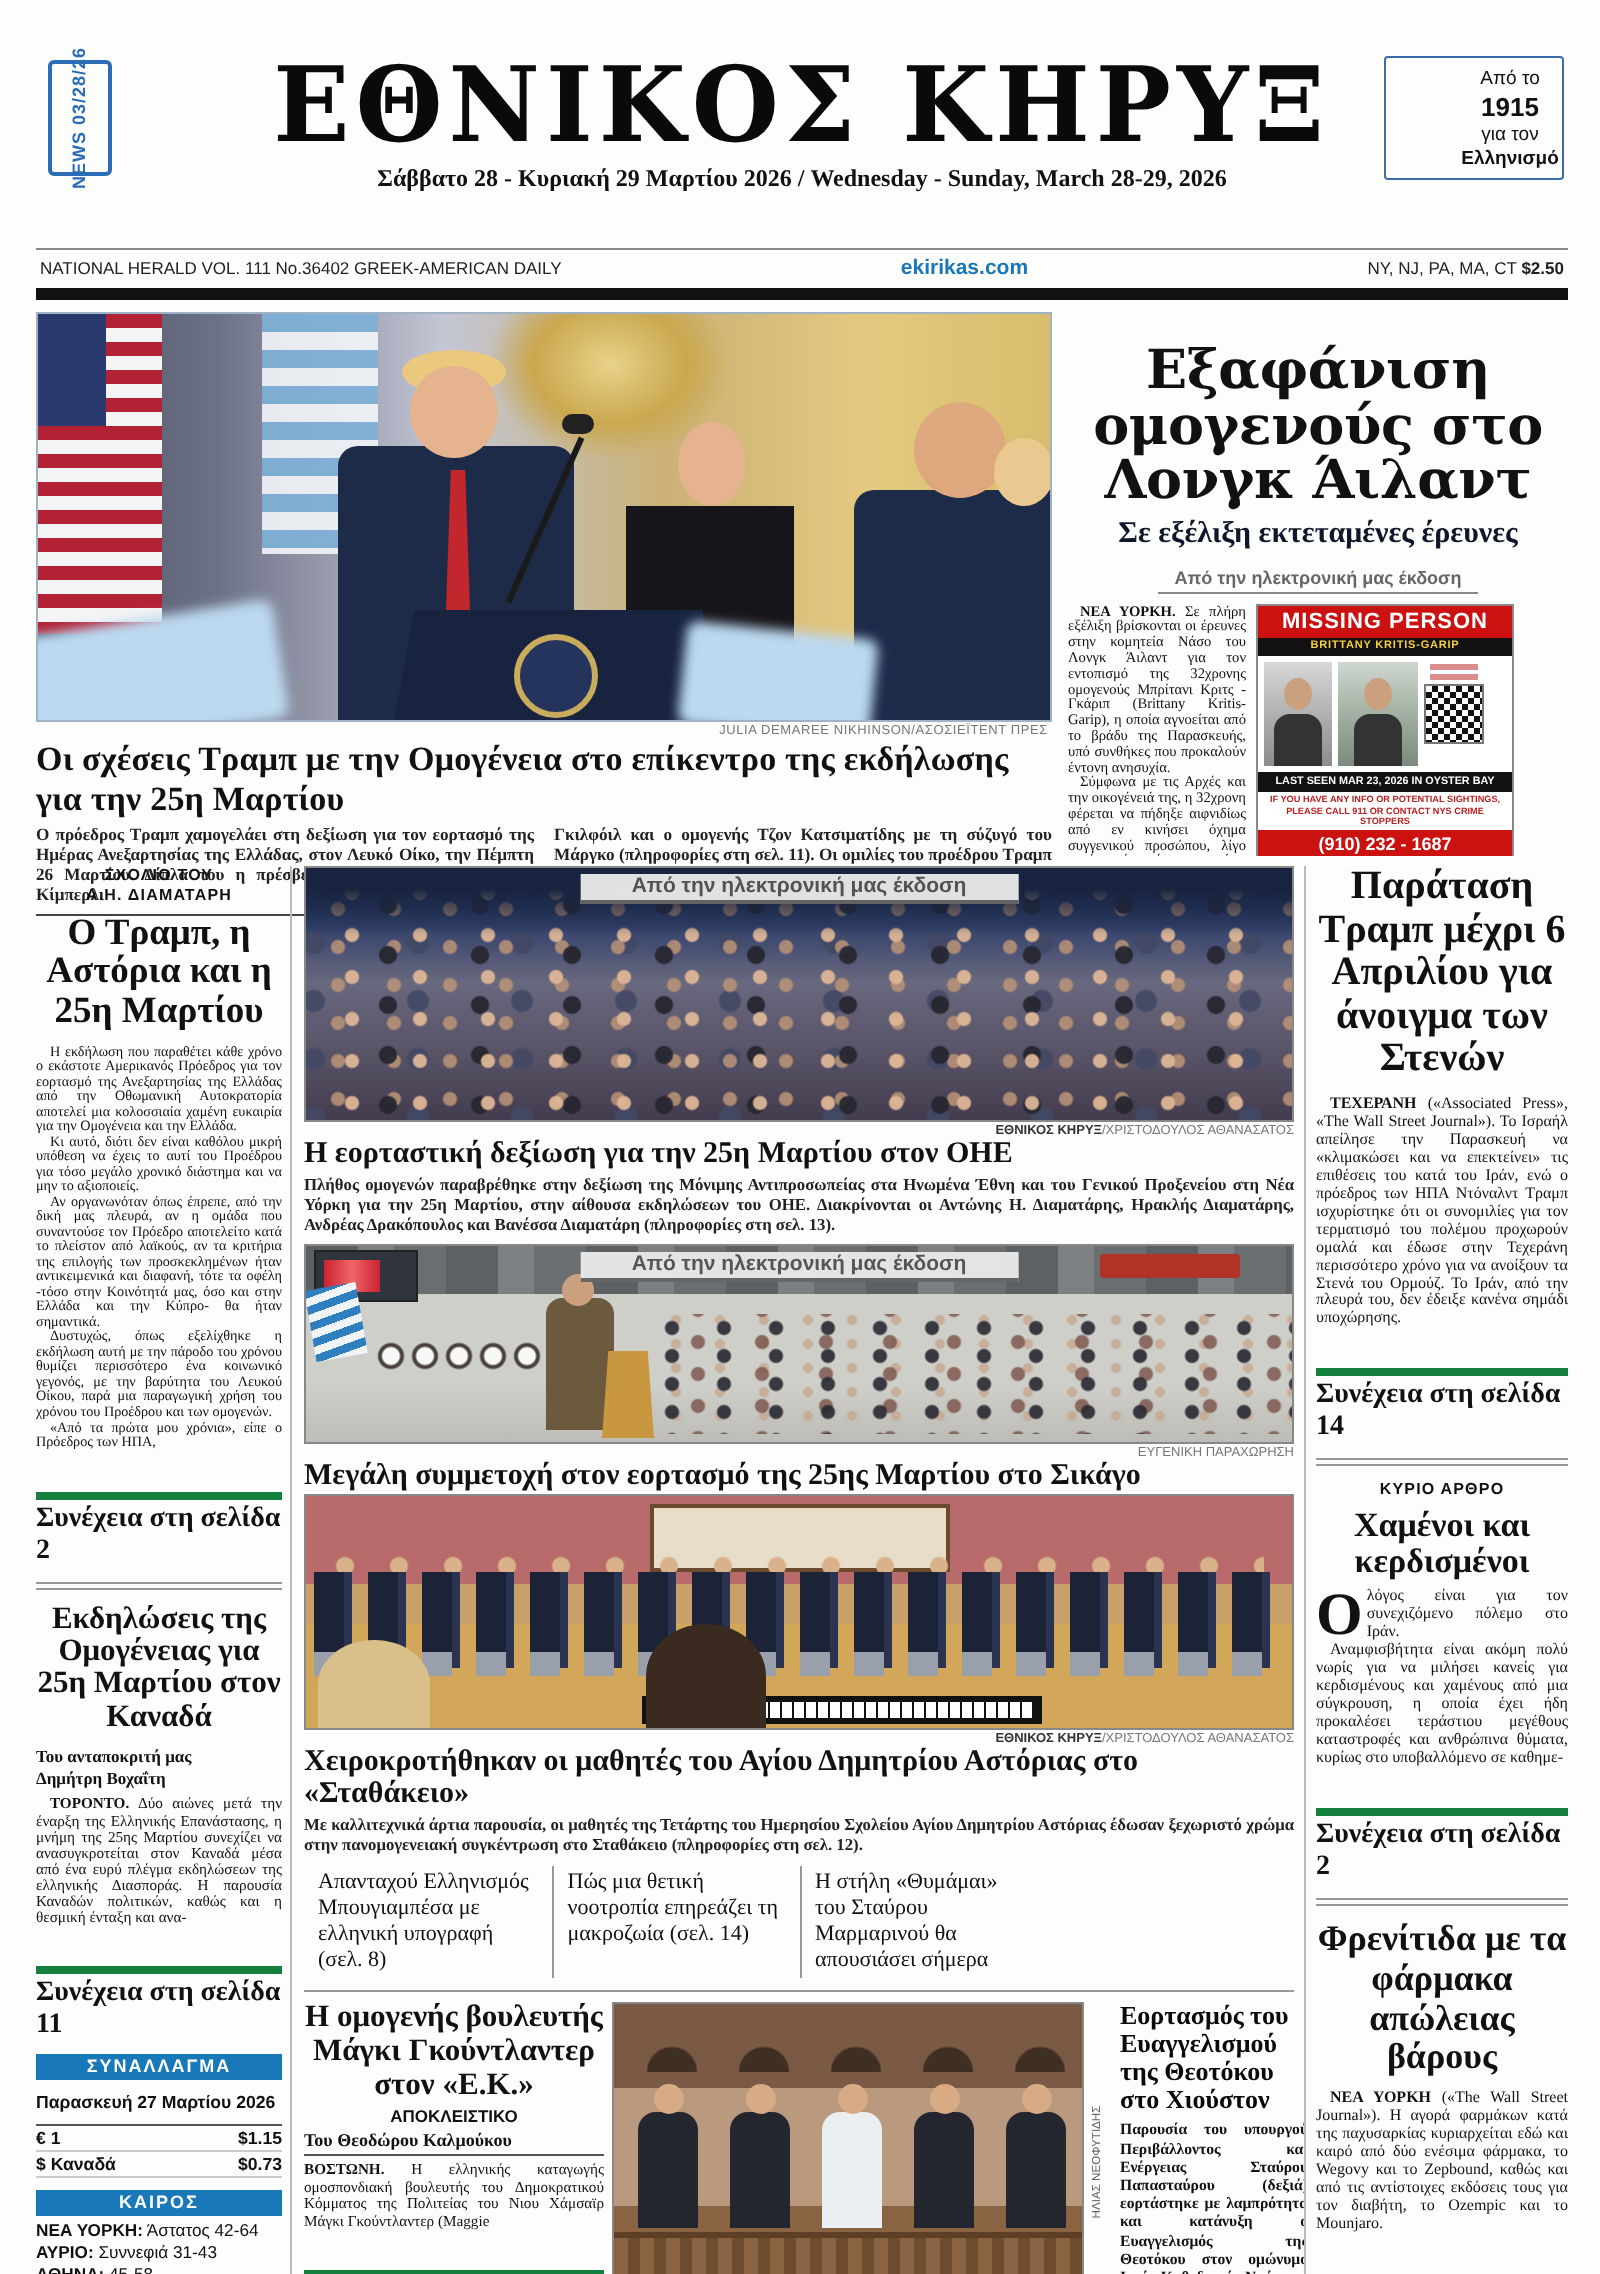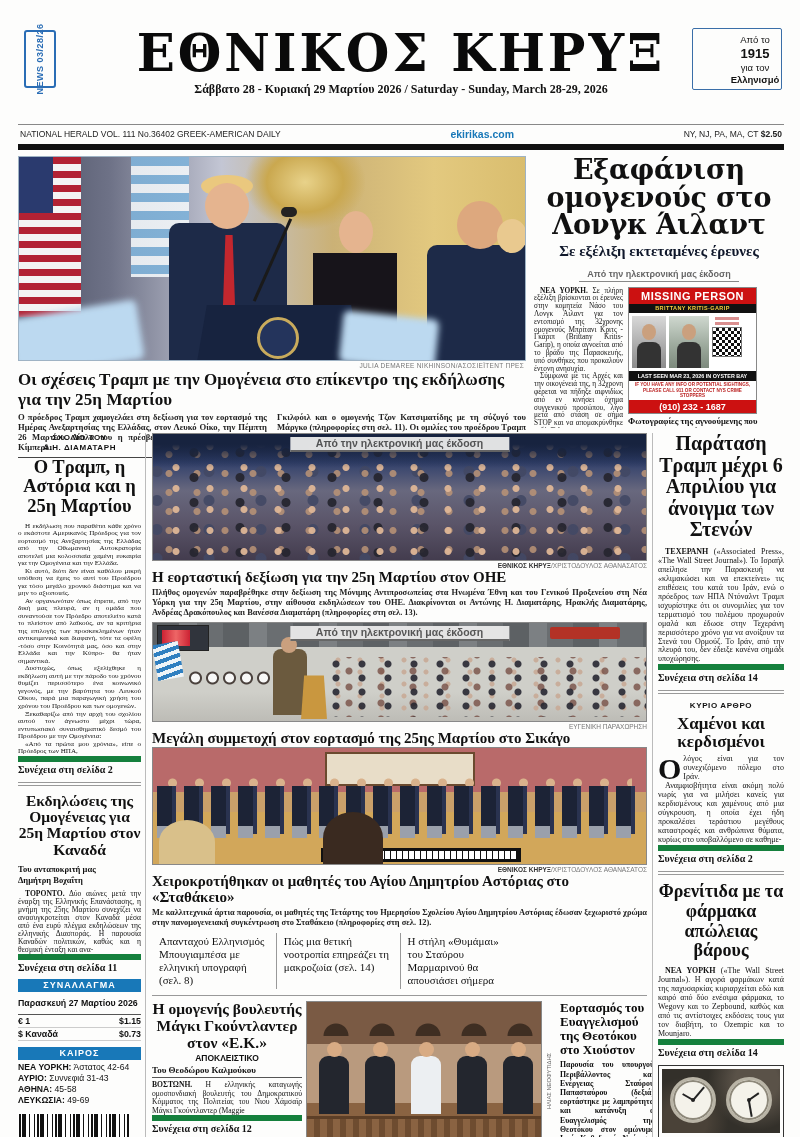--- a/index.html
+++ b/index.html
@@ -65,31 +65,31 @@
   .ph1 { left:-8px; top:152px; width:130px; height:60px; transform:rotate(-9deg); }
   .ph2 { left:322px; top:158px; width:96px; height:52px; transform:rotate(6deg); }
   .photo-credit { text-align:right; font-family:"Liberation Sans",sans-serif; font-size:6.5px; color:#777;
     padding:1px 2px 0 0; letter-spacing:.3px; }
   .mp-headline { font-size:17px; font-weight:bold; margin-top:1px; letter-spacing:.1px; }
   .mp-caption { display:flex; gap:10px; margin-top:2px; }
   .mp-caption p { flex:1; font-size:8.6px; font-weight:bold; line-height:1.18; text-align:justify; color:#222; }
   .top-rule { border-bottom:1.5px solid #444; margin-top:4px; }
 
   
-  .top-right { width:252px; overflow:hidden; }
+  .top-right { width:252px; overflow:hidden;margin-top:16px; }
   .lead-headline { font-size:27px; font-weight:900; text-align:center; line-height:1.02;
     font-family:"DejaVu Serif","Liberation Serif",serif; letter-spacing:-.2px; }
   .lead-subhead { font-size:15px; font-weight:bold; text-align:center; color:#0f172a; margin-top:4px; }
   .lead-eyebrow { text-align:center; margin-top:3px; }
   .lead-eyebrow span { display:inline-block; font-family:"Liberation Sans",sans-serif; font-size:9px;
     font-weight:bold; color:#666; border-bottom:1.5px solid #888; padding:0 8px 2px 8px; }
   .lead-cols { display:flex; gap:5px; margin-top:5px; }
   .lead-body { width:118px; font-size:7.3px; line-height:1.07; text-align:justify; }
   .lead-body p { text-indent:6px; }
-  .cont { font-weight:bold; font-size:10px; margin-top:0; border-top:6px solid #15803d; padding-top:2px; }
+  .cont { font-weight:bold; font-size:14px; margin-top:20px; border-top:4px solid #15803d; padding-top:2px; }
   .poster { width:129px; border:1px solid #888; background:#fff; font-family:"Liberation Sans",sans-serif; }
   .poster-band-red { background:#cc1111; color:#fff; font-weight:bold; text-align:center; font-size:11px;
     letter-spacing:.5px; padding:2px 0; }
   .poster-band-black { background:#111; color:#f4d03f; font-weight:bold; text-align:center; font-size:5.5px;
     padding:1.5px 0; letter-spacing:.4px; }
   .poster-mid { display:flex; gap:3px; padding:3px; }
   .poster-photo { background:linear-gradient(180deg,#d8d8d8 0%,#a9a9a9 60%,#8c8c8c 100%); position:relative; }
   .pp1 { width:34px; height:52px; }
   .pp2 { width:40px; height:52px; background:linear-gradient(180deg,#cfd8cf 0%,#9aa79a 60%,#7d8a7d 100%); }
   .pface { position:absolute; left:50%; top:8px; transform:translateX(-50%); width:14px; height:16px;
@@ -238,21 +238,21 @@
 <body>
 
 <div class="page">
 
   <div class="header">
     <div class="news-badge">
       <span class="rot">NEWS 03/28/26</span>
     </div>
     <div class="masthead">
       <div class="masthead-title">ΕΘΝΙΚΟΣ ΚΗΡΥΞ</div>
-      <div class="masthead-date">Σάββατο 28 - Κυριακή 29 Μαρτίου 2026 / Saturday - Sunday, March 28-29, 2026</div>
+      <div class="masthead-date">Σάββατο 28 - Κυριακή 29 Μαρτίου 2026 / Wednesday - Sunday, March 28-29, 2026</div>
     </div>
     <div class="since-box">
       <div>Από το</div>
       <div class="yr">1915</div>
       <div>για τον</div>
       <div class="b">Ελληνισμό</div>
     </div>
   </div>
   <div class="info-line">
     <span>NATIONAL HERALD VOL. 111   No.36402   GREEK-AMERICAN DAILY</span>
@@ -345,21 +345,20 @@
       <div class="kicker">
         <div>ΣΧΟΛΙΟ ΤΟΥ</div>
         <div>Α.Η. ΔΙΑΜΑΤΑΡΗ</div>
       </div>
       <div class="col-title">Ο Τραμπ, η Αστόρια και η 25η Μαρτίου</div>
       <div class="col-body">
         <p>Η εκδήλωση που παραθέτει κάθε χρόνο ο εκάστοτε Αμερικανός Πρόεδρος για τον εορτασμό της Ανεξαρτησίας της Ελλάδας από την Οθωμανική Αυτοκρατορία αποτελεί μια κολοσσιαία χαμένη ευκαιρία για την Ομογένεια και την Ελλάδα.</p>
         <p>Κι αυτό, διότι δεν είναι καθόλου μικρή υπόθεση να έχεις το αυτί του Προέδρου για τόσο μεγάλο χρονικό διάστημα και να μην το αξιοποιείς.</p>
         <p>Αν οργανωνόταν όπως έπρεπε, από την δική μας πλευρά, αν η ομάδα που συναντούσε τον Πρόεδρο αποτελείτο κατά το πλείστον από λαϊκούς, αν τα κριτήρια της επιλογής των προσκεκλημένων ήταν αντικειμενικά και διαφανή, τότε τα οφέλη -τόσο στην Κοινότητά μας, όσο και στην Ελλάδα και την Κύπρο- θα ήταν σημαντικά.</p>
         <p>Δυστυχώς, όπως εξελίχθηκε η εκδήλωση αυτή με την πάροδο του χρόνου θυμίζει περισσότερο ένα κοινωνικό γεγονός, με την βαρύτητα του Λευκού Οίκου, παρά μια παραγωγική χρήση του χρόνου του Προέδρου και των ομογενών.</p>
-        <p>Ξεκαθαρίζω από την αρχή του σχολίου αυτού τον άγνωστο μέχρι τώρα, εντυπωσιακό συναισθηματικό δεσμό του Προέδρου με την Ομογένεια:</p>
         <p>«Από τα πρώτα μου χρόνια», είπε ο Πρόεδρος των ΗΠΑ,</p>
       </div>
       <div class="cont">Συνέχεια στη σελίδα 2</div>
       <div class="sep-rule"></div>
       <div class="col-title" style="font-size:15.5px;">Εκδηλώσεις της Ομογένειας για 25η Μαρτίου στον Καναδά</div>
       <div class="byline">
         <div>Του ανταποκριτή μας</div>
         <div>Δημήτρη Βοχαΐτη</div>
       </div>
       <div class="col-body" style="font-size:7.6px;">

